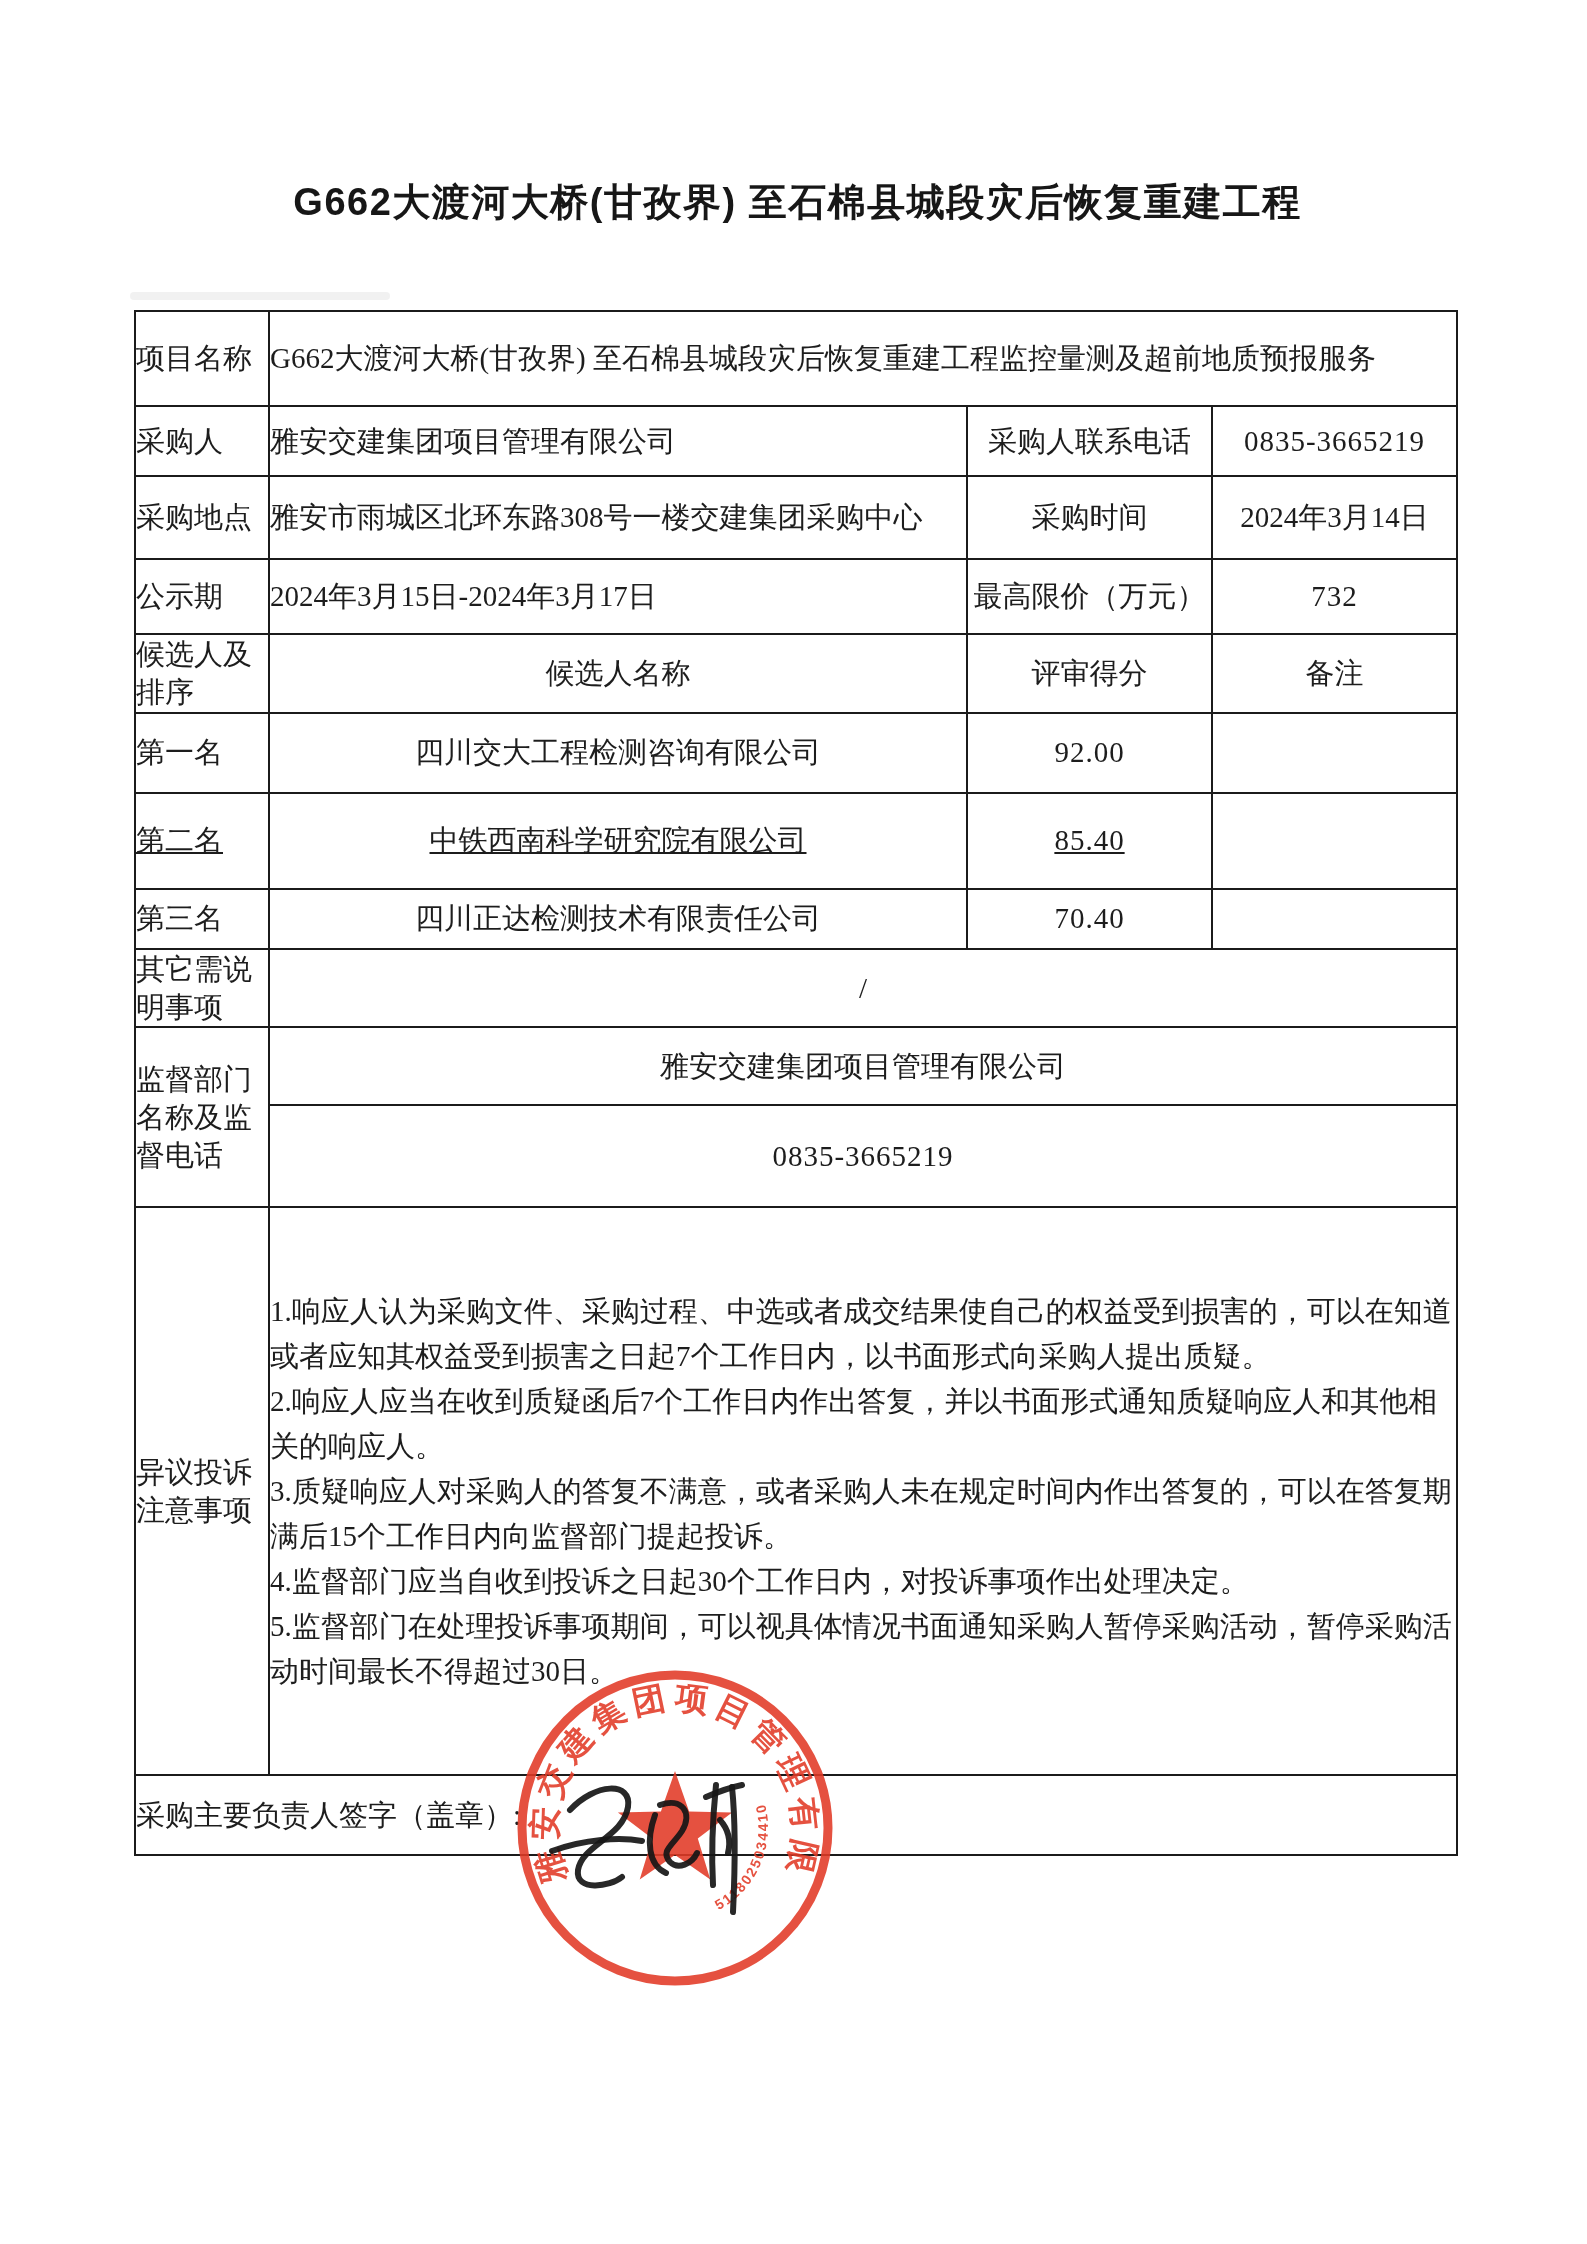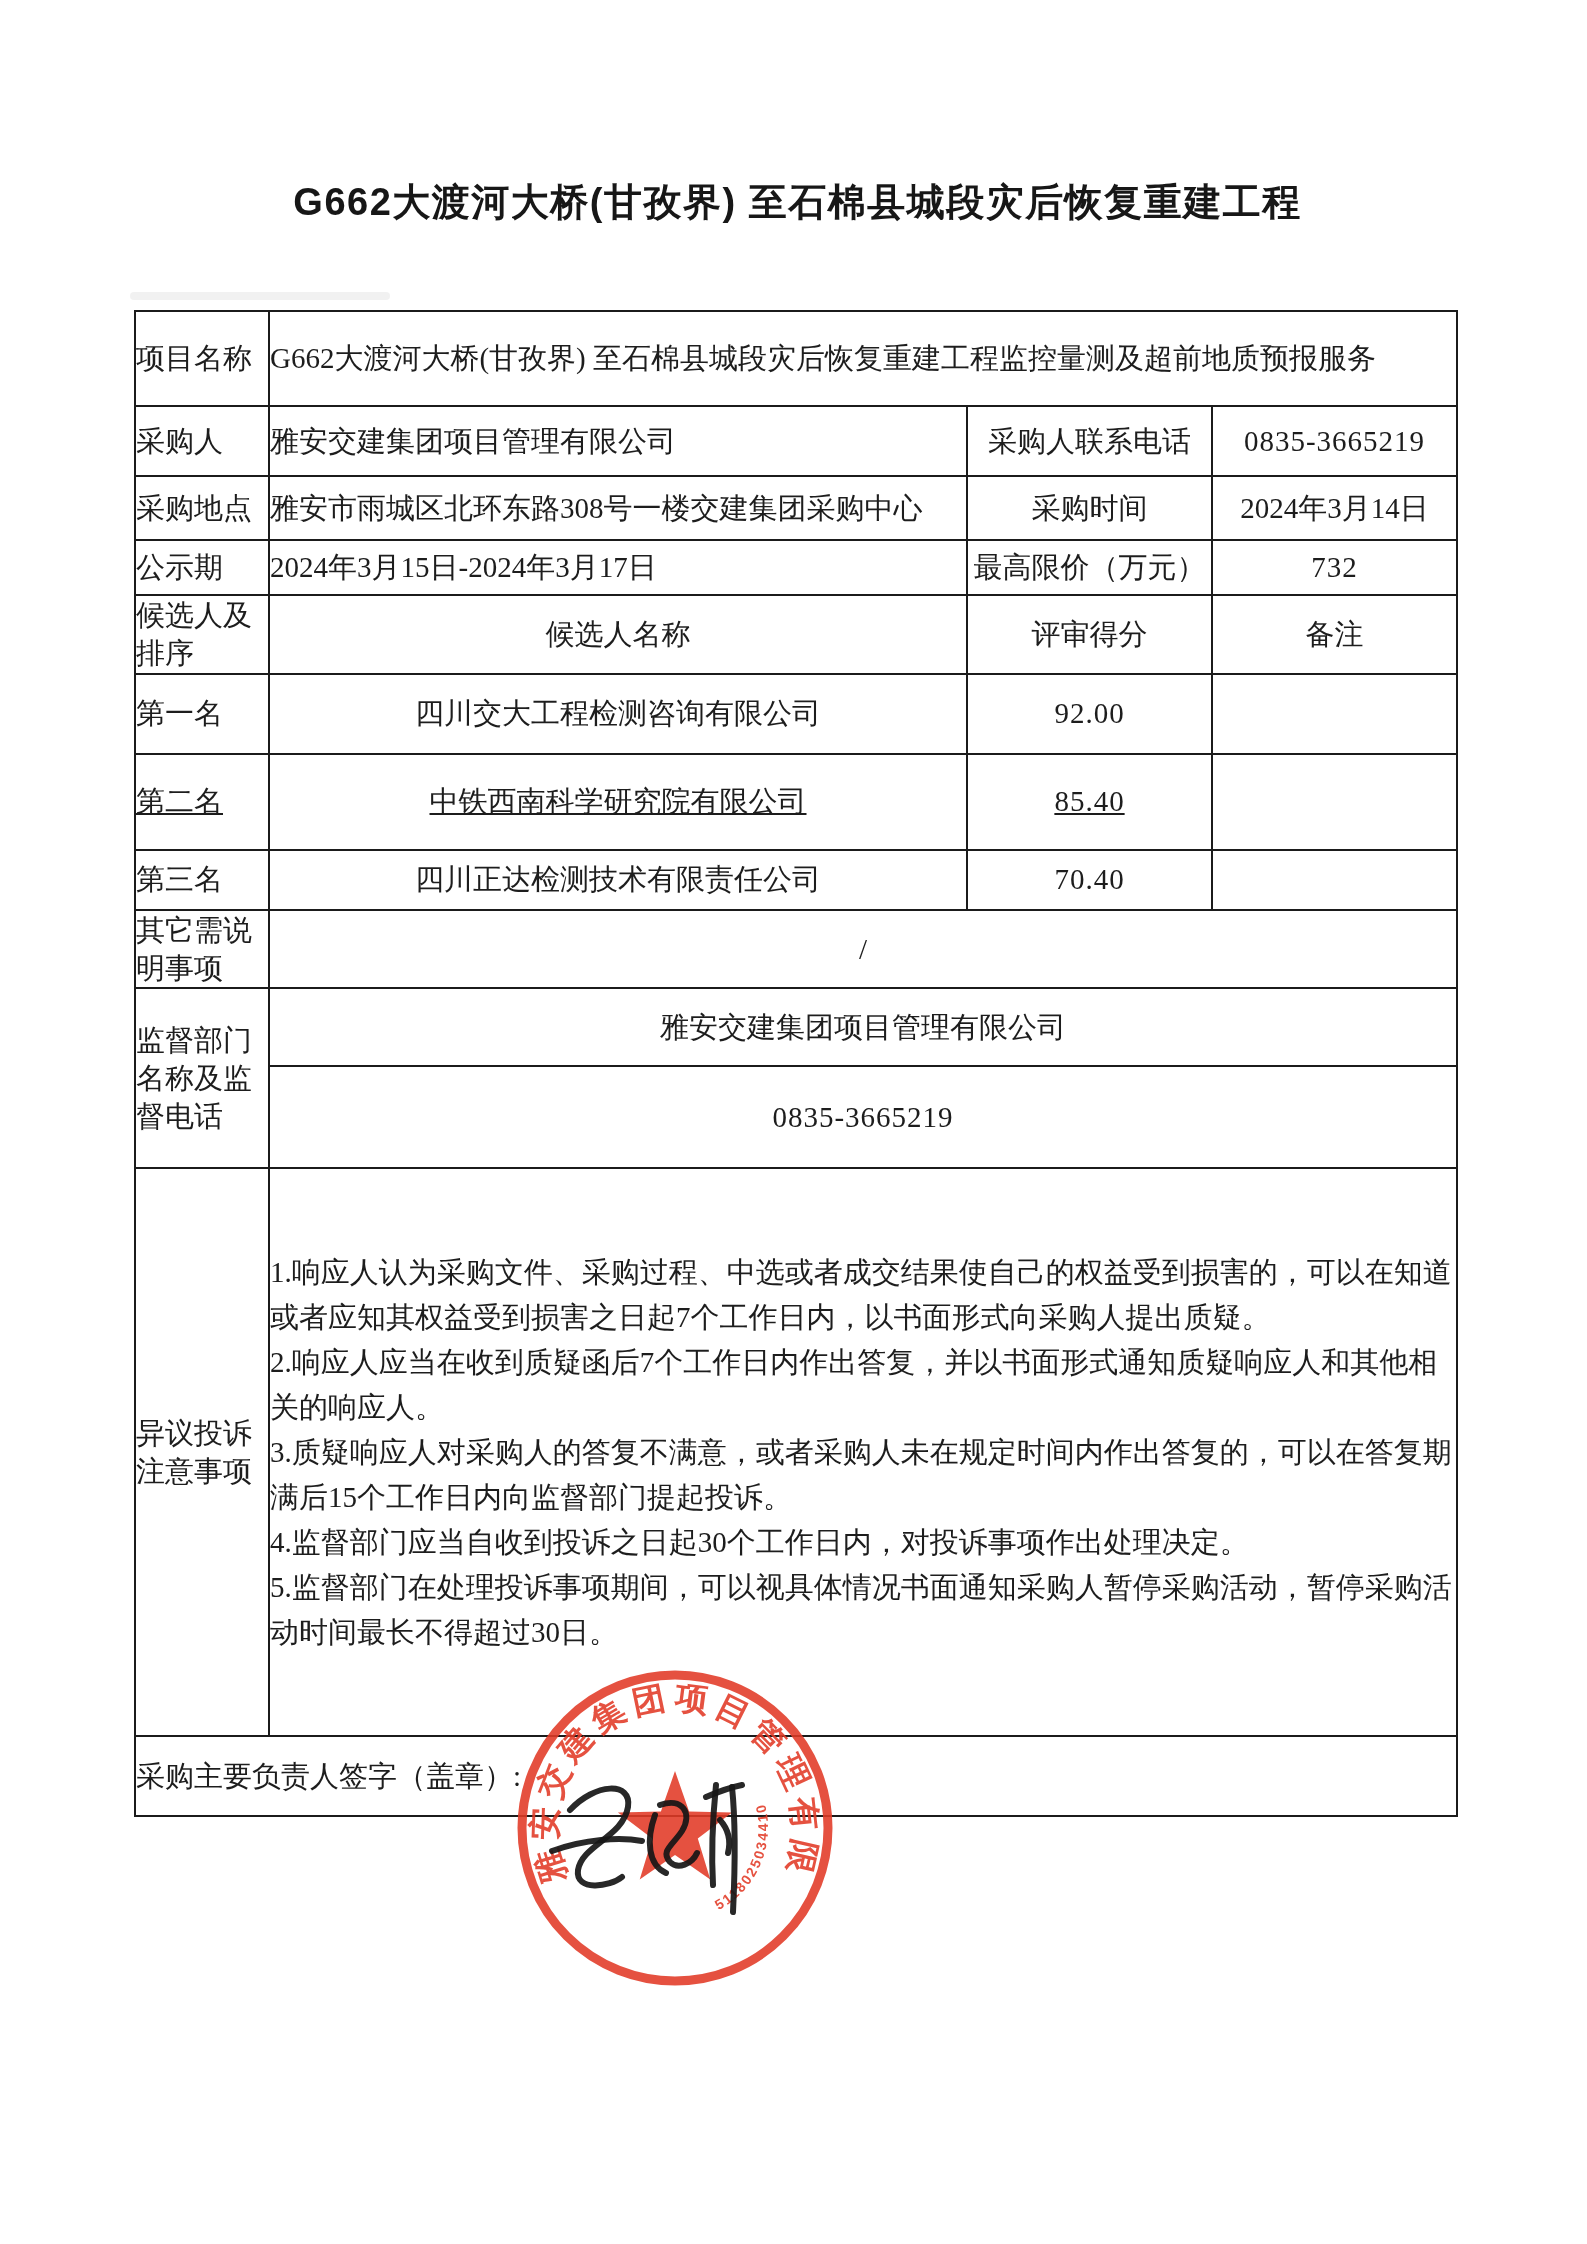--- a/index.html
+++ b/index.html
@@ -11,22 +11,22 @@
   table.doc{position:absolute;left:134px;top:310px;width:1322px;border-collapse:collapse;table-layout:fixed;}
   table.doc td{border:2px solid #1b1b1b;vertical-align:middle;font-size:29px;line-height:1.32;
                padding:0;overflow:hidden;color:#1d1d1d;}
   table.doc{border:2px solid #fca5a5;}
   td.lab{padding-left:6px;padding-right:3px;text-align:left;}
   td.val{padding-left:10px;text-align:left;}
   td.ctr{text-align:center;}
   .num{font-family:"Liberation Serif","DejaVu Serif",serif;letter-spacing:1px;}
   tr.rh-project{height:95px;}
   tr.rh-buyer{height:70px;}
-  tr.rh-location{height:64px;}
-  tr.rh-publicity{height:55px;}
+  tr.rh-location{height:83px;}
+  tr.rh-publicity{height:75px;}
   tr.rh-header{height:75px;}
   tr.rh-c1{height:80px;}
   tr.rh-c2{height:96px;text-decoration:underline;}
   tr.rh-c3{height:60px;}
   tr.rh-other{height:75px;}
   tr.rh-supname{height:78px;}
   tr.rh-supphone{height:102px;}
   tr.rh-objection{height:568px;}
   tr.rh-sign{height:80px;}
   td.objection-cell{padding-left:12px;padding-right:30px;vertical-align:middle;margin-left:43px;}

